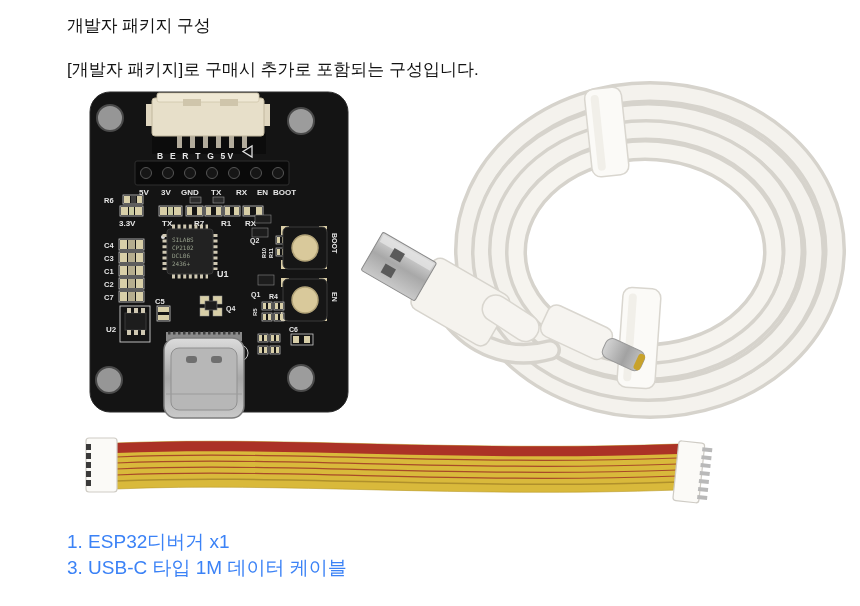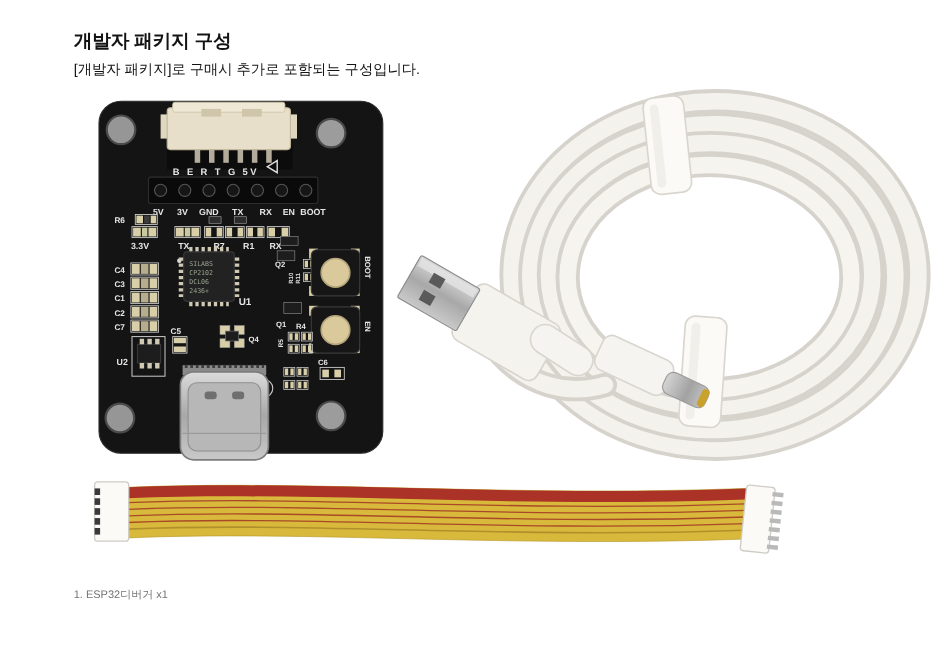--- a/index.html
+++ b/index.html
@@ -1,22 +1,22 @@
 <!DOCTYPE html>
 <html><head>
 <meta charset="utf-8">
 <style>
   html,body{margin:0;padding:0;background:#ffffff;}
   body{width:860px;height:606px;overflow:hidden;position:relative;
        font-family:"Liberation Sans","DejaVu Sans",sans-serif;color:#111;}
-  .page-title{position:absolute;left:67px;top:12px;font-size:17px;font-weight:700;
+  .page-title{position:absolute;left:67px;top:0;font-size:17px;font-weight:400;
               letter-spacing:-0.2px;color:#131313;}
-  .page-subtitle{position:absolute;left:67px;top:41px;font-size:13px;color:#131313;}
+  .page-subtitle{position:absolute;left:67px;top:41px;font-size:17px;color:#131313;}
   .photo-svg{position:absolute;left:0;top:0;width:860px;height:606px;}
-  .item-list{position:absolute;left:67px;top:529px;font-size:10px;color:#737373;}
+  .item-list{position:absolute;left:67px;top:529px;font-size:19px;color:#3b82f6;}
   .item-list .li{height:26px;line-height:26px;}
   text.silk{fill:#e6e6e6;font-family:"Liberation Sans","DejaVu Sans",sans-serif;
             font-weight:700;}
   text.chip-t{fill:#97a08c;font-family:"DejaVu Sans Mono","Liberation Mono",monospace;}
 </style>
 </head>
 <body>
 
 <h2 class="page-title">개발자 패키지 구성</h2>
 <p class="page-subtitle">[개발자 패키지]로 구매시 추가로 포함되는 구성입니다.</p>
@@ -334,13 +334,14 @@
       <rect x="700" y="470" width="10" height="4" fill="#b9b9b9"></rect>
       <rect x="700" y="478" width="10" height="4" fill="#b9b9b9"></rect>
       <rect x="700" y="486" width="10" height="4" fill="#b9b9b9"></rect>
       <rect x="700" y="494" width="10" height="4" fill="#b9b9b9"></rect>
     </g>
   </g>
 </svg>
 
 <div class="item-list">
   <div class="li">1. ESP32디버거 x1</div>
+  <div class="li">3. USB-C 타입 1M 데이터 케이블</div>
 </div>
 
 </body></html>

